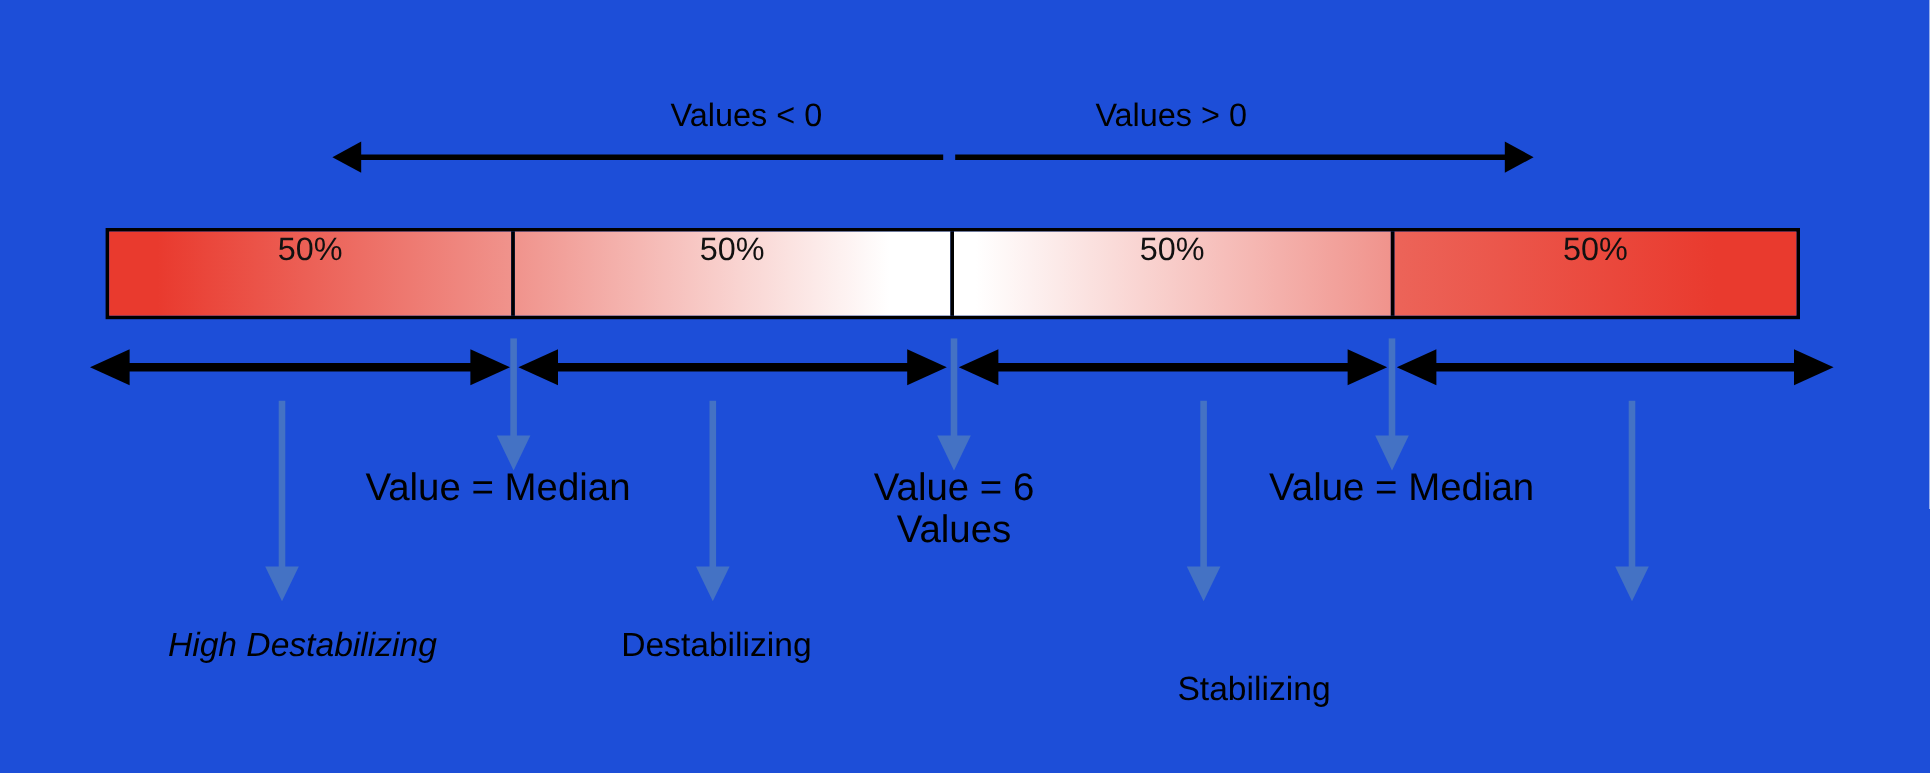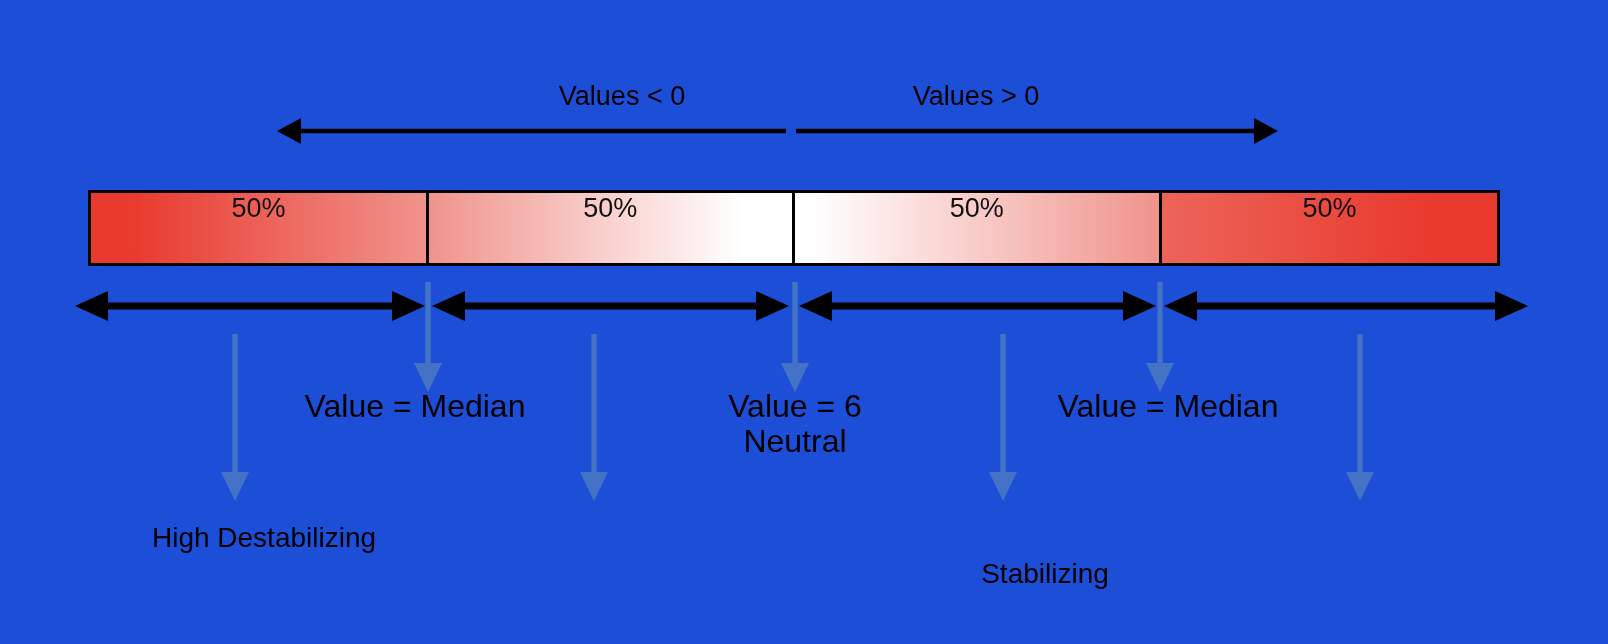--- a/index.html
+++ b/index.html
@@ -164,21 +164,22 @@
       <span>50%</span>
     </div>
     <div class="seg seg4">
       <span>50%</span>
     </div>
   </div>
 
   <div class="abs centered marker-label" style="left:415px;">Value = Median</div>
   <div class="abs centered marker-label" style="left:795px;">
     <div>Value = 6</div>
-    <div>Neutral</div>
+    <div>Values</div>
   </div>
   <div class="abs centered marker-label" style="left:1168px;">Value = Median</div>
 
-  <div class="abs centered zone-label" style="left:264px;">High Destabilizing</div>
+  <div class="abs centered zone-label" style="left:252px;font-style:italic;">High Destabilizing</div>
+  <div class="abs centered zone-label" style="left:597px;">Destabilizing</div>
   <div class="abs centered zone-label" style="left:1045px;margin-top:36px;">Stabilizing</div>
 
 
 </div>
 
 </body></html>

